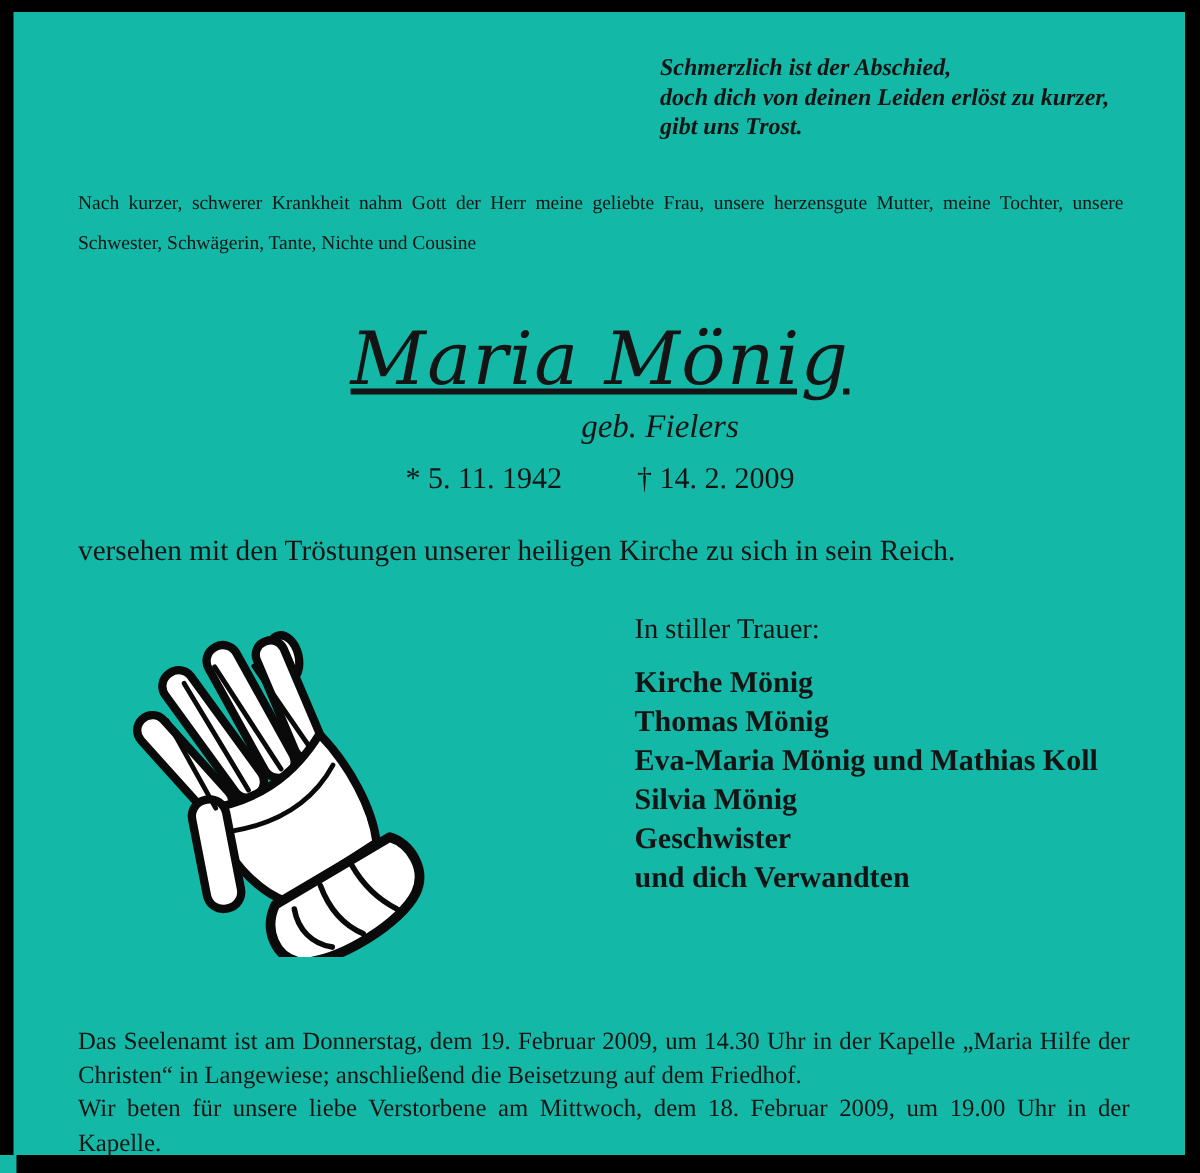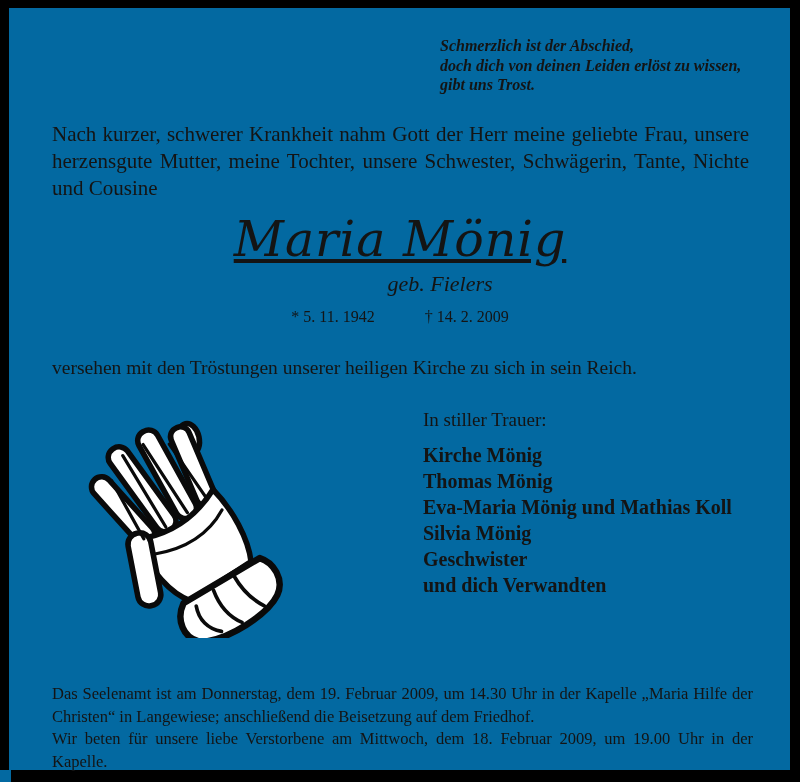--- a/index.html
+++ b/index.html
@@ -1,54 +1,54 @@
 <!DOCTYPE html>
 <html lang="de"><head>
 <meta charset="utf-8">
 <style>
   html, body { margin: 0; padding: 0; background: #ffffff; }
   .page {
     position: relative;
     width: 800px;
     height: 782px;
-    background: #0369a1;
+    background: #14b8a6;
     color: #141414;
     font-family: "Liberation Serif", serif;
     overflow: hidden;
   }
   
   .bar { position: absolute; background: #000; }
   .bar-top    { left: 0;    top: 0;     width: 800px; height: 8px;  }
   .bar-left   { left: 0;    top: 0;     width: 9px;   height: 770px; }
   .bar-right  { left: 790px; top: 0;    width: 10px;  height: 782px; }
   .bar-bottom { left: 11px; top: 770px; width: 789px; height: 12px; }
 
   .epigraph {
     position: absolute; left: 440px; top: 36px; width: 330px;
     font-style: italic; font-weight: 600;
     font-size: 16px; line-height: 19.5px;
   }
   .intro {
     position: absolute; left: 52px; top: 121px; width: 697px;
-    font-size: 21px; line-height: 27px; text-align: justify;
+    font-size: 13px; line-height: 27px; text-align: justify;
   }
   .deceased-name {
     position: absolute; left: 0; top: 212px; width: 800px;
     text-align: center;
     font-family: "DejaVu Serif", serif; font-style: italic;
     font-size: 49px; line-height: 56px; letter-spacing: 1px; text-decoration: underline;
   }
   .maiden-name {
     position: absolute; left: 0; top: 271px; width: 800px;
     text-align: center; font-style: italic; font-size: 22px; padding-left: 40px;
   }
   .dates {
     position: absolute; left: 0; top: 308px; width: 800px;
     display: flex; justify-content: center; gap: 50px;
-    font-size: 16px;
+    font-size: 20px;
   }
   .committal {
     position: absolute; left: 52px; top: 357px; width: 700px;
     font-size: 19.5px;
   }
   .hands {
     position: absolute; left: 88px; top: 398px; width: 234px; height: 240px;
   }
   .mourning { position: absolute; left: 385px; top: 409px; width: 380px; margin-left: 38px; }
   .mourning-heading { font-size: 19px; margin-bottom: 11px; }
@@ -69,21 +69,21 @@
 
 <div class="page">
 
   <div class="bar bar-top"></div>
   <div class="bar bar-left"></div>
   <div class="bar bar-right"></div>
   <div class="bar bar-bottom"></div>
 
   <div class="epigraph">
     <div>Schmerzlich ist der Abschied,</div>
-    <div>doch dich von deinen Leiden erlöst zu wissen,</div>
+    <div>doch dich von deinen Leiden erlöst zu kurzer,</div>
     <div>gibt uns Trost.</div>
   </div>
 
   <div class="intro">Nach kurzer, schwerer Krankheit nahm Gott der Herr meine geliebte Frau, unsere herzensgute Mutter, meine Tochter, unsere Schwester, Schwägerin, Tante, Nichte und Cousine</div>
 
   <div class="deceased-name">Maria Mönig</div>
   <div class="maiden-name">geb. Fielers</div>
 
   <div class="dates">
     <span>* 5. 11. 1942</span>

